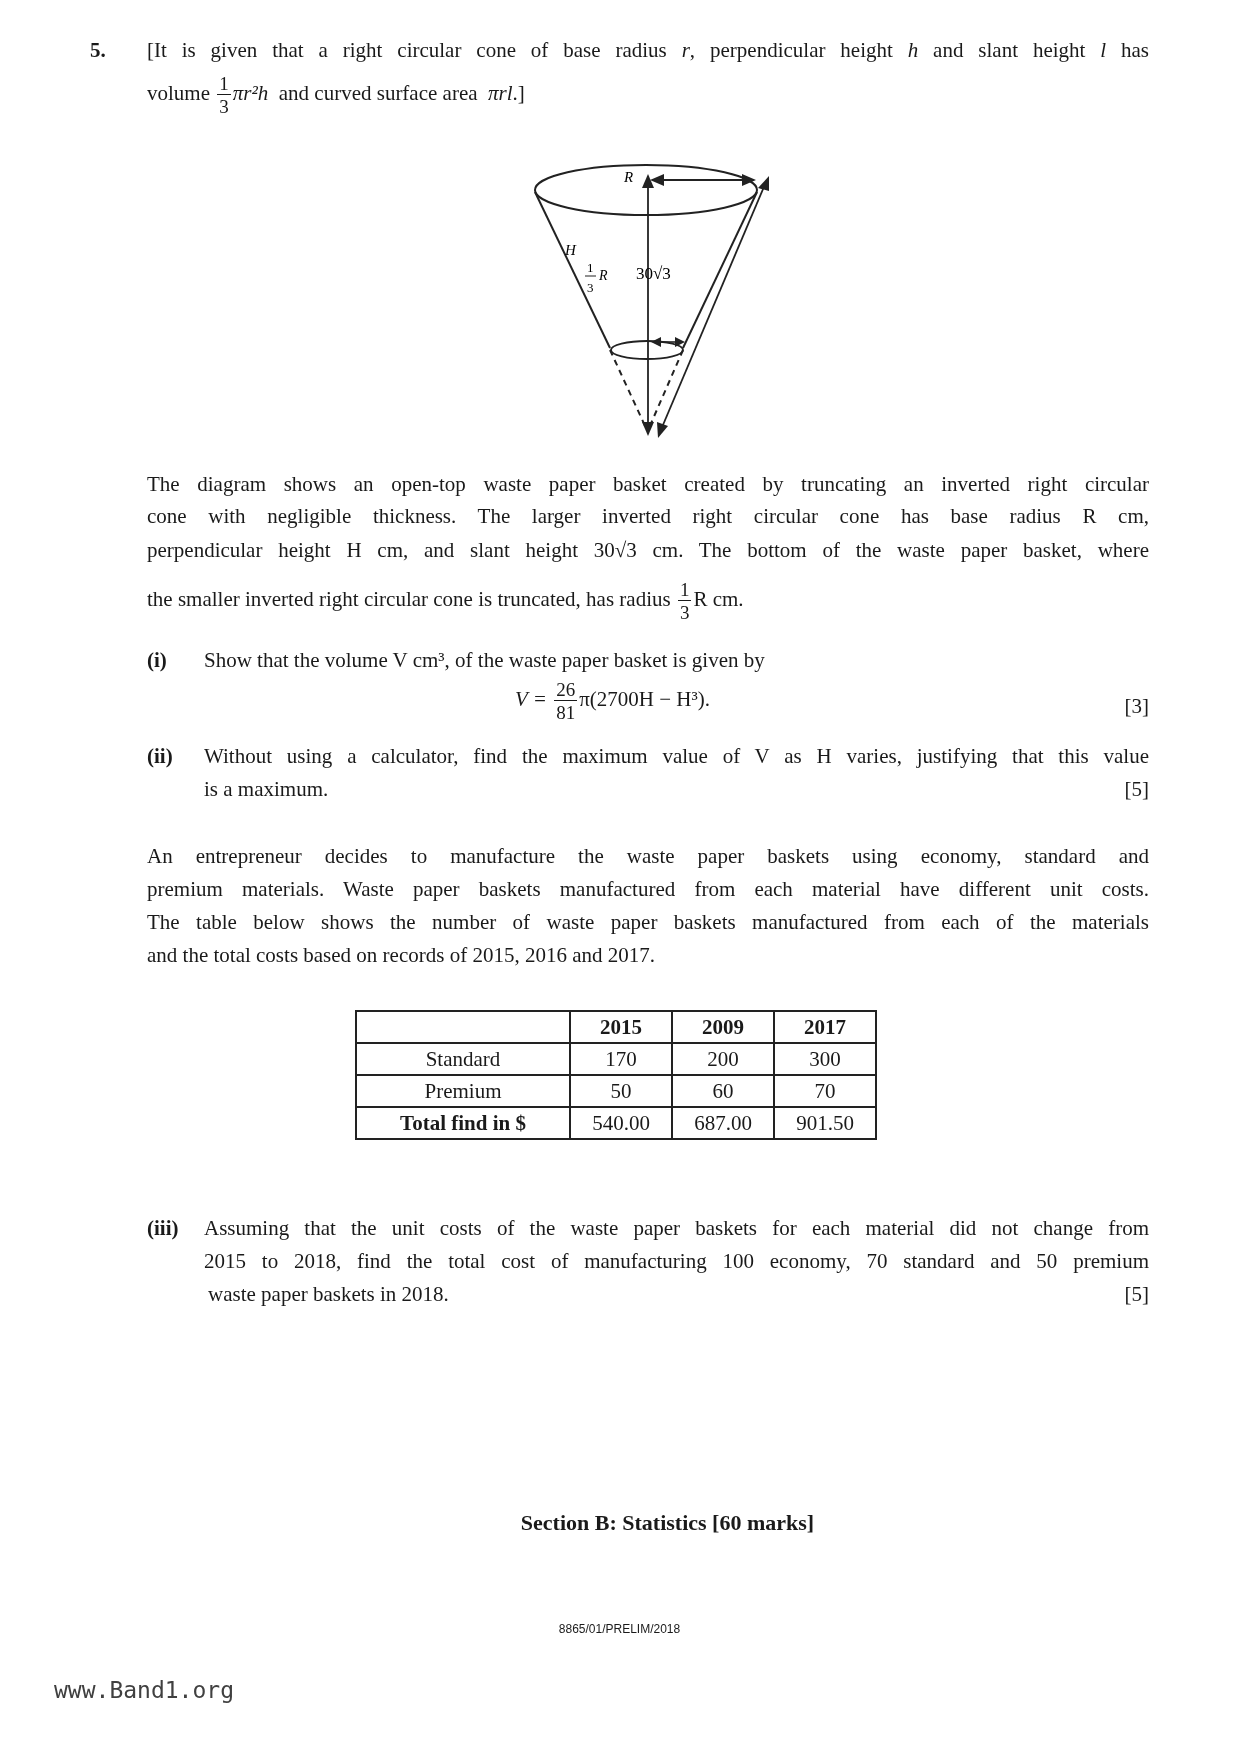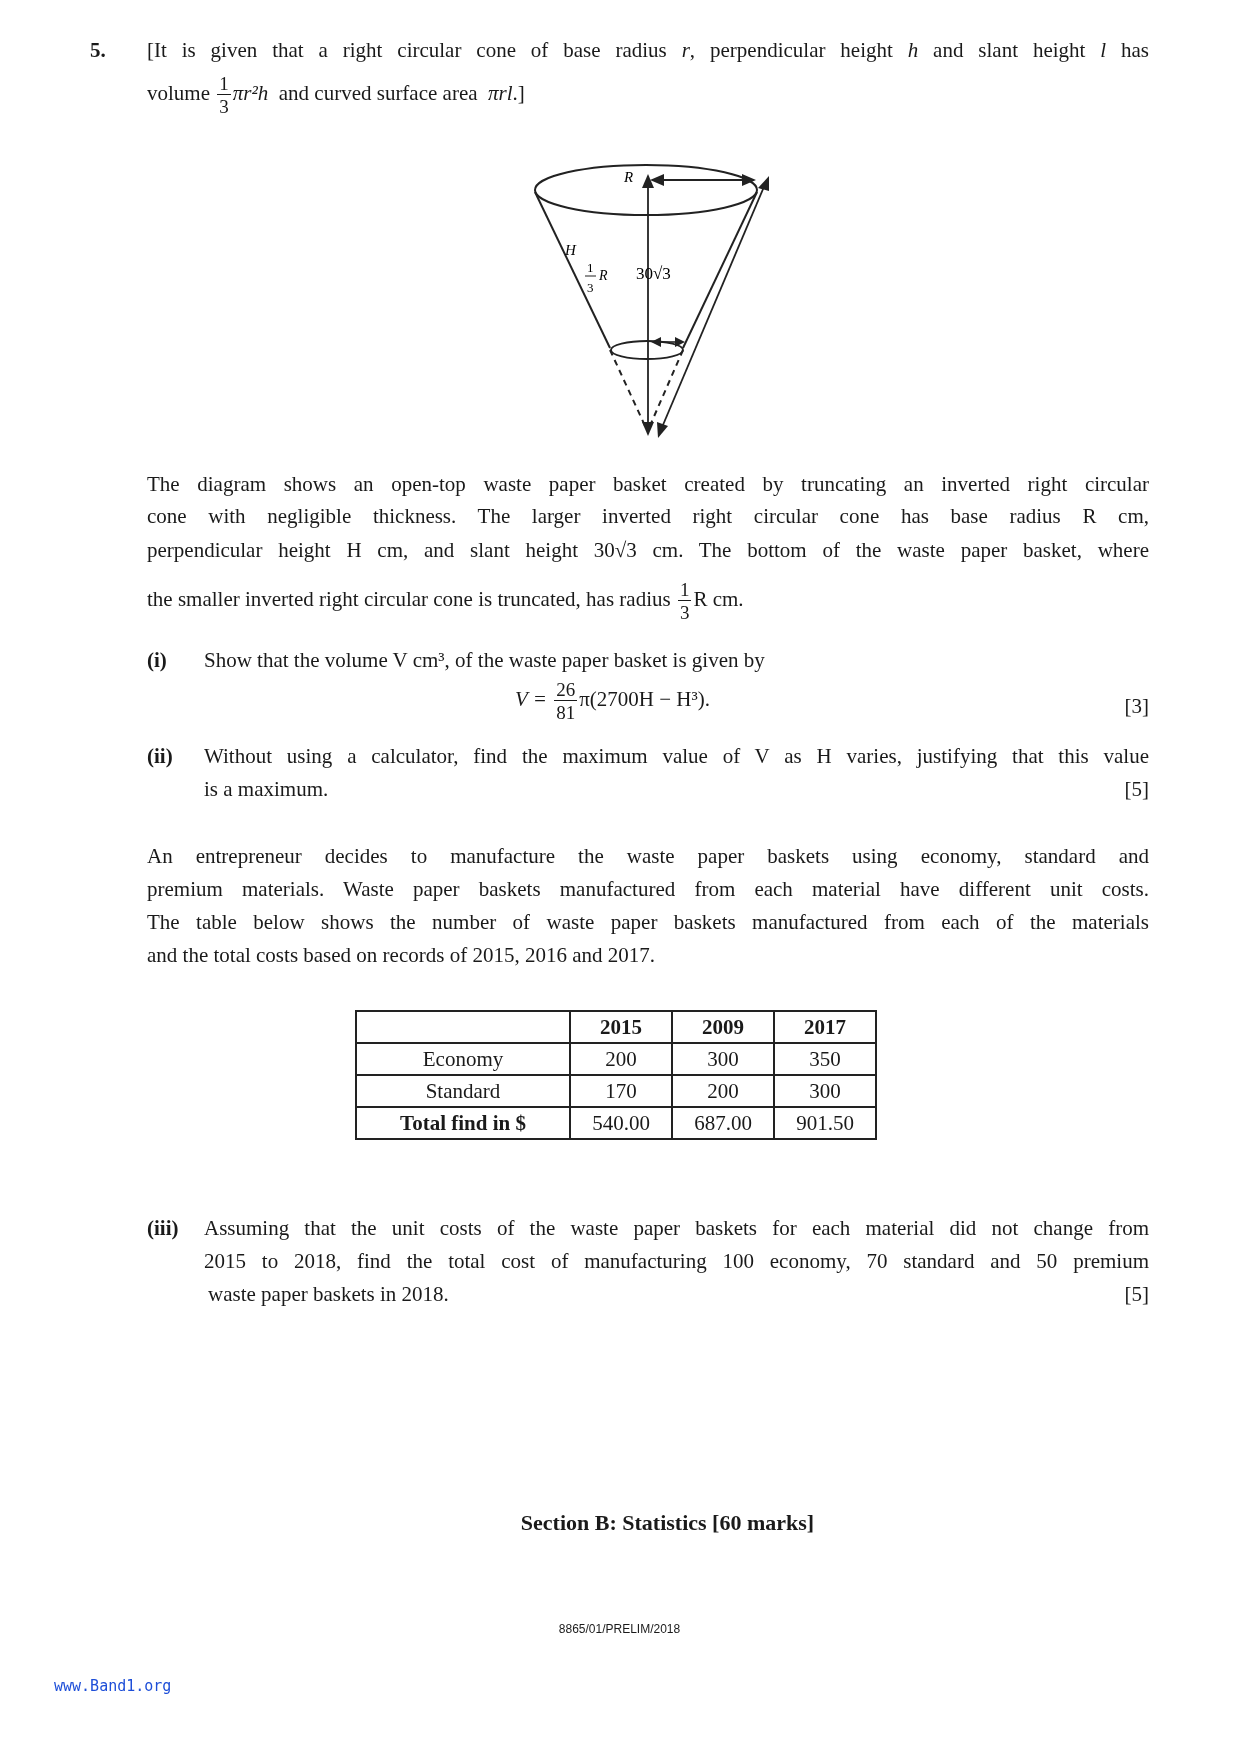--- a/index.html
+++ b/index.html
@@ -27,21 +27,21 @@
     border-collapse: collapse; font-size: 21px; border-radius: 20px;
   }
   table.data td {
     border: 2px solid #222; text-align: center; height: 30px; padding: 0 6px;
   }
   table.data td.rowh { width: 200px; }
   table.data td.val { width: 88px; }
   .bold { font-weight: bold; }
   .section { left: 0; width: 1239px; top: 1510px; text-align: center; font-weight: bold; font-size: 22px; padding-left: 48px; }
   .footer { left: 0; width: 1239px; top: 1622px; text-align: center; font-family: "Liberation Sans", sans-serif; font-size: 12px; }
-  .watermark { left: 54px; top: 1677px; font-family: "DejaVu Sans Mono", monospace; font-size: 15px; color: #1d4ed8; }
+  .watermark { left: 54px; top: 1677px; font-family: "DejaVu Sans Mono", monospace; font-size: 23px; color: #404040; }
   svg text { font-family: "Liberation Serif", serif; font-style: italic; }
 </style>
 </head>
 <body>
 
 <div class="abs qnum">5.</div>
 
 <div class="abs line justify" style="left:147px; top:38px; width:1002px;">
   <span>[It is given that a right circular cone of base radius </span><i>r</i><span>, perpendicular height </span><i>h</i><span> and slant height </span><i>l</i><span> has</span>
 </div>
@@ -118,30 +118,30 @@
 
 <table class="data">
   <tbody>
       <tr>
     <td class="rowh"></td>
     <td class="val bold">2015</td>
     <td class="val bold">2009</td>
     <td class="val bold">2017</td>
   </tr>
   <tr>
-    <td class="rowh">Economy</td>
-    <td class="val">200</td>
-    <td class="val">300</td>
-    <td class="val">350</td>
-  </tr>
-  <tr>
     <td class="rowh">Standard</td>
     <td class="val">170</td>
     <td class="val">200</td>
     <td class="val">300</td>
+  </tr>
+  <tr>
+    <td class="rowh">Premium</td>
+    <td class="val">50</td>
+    <td class="val">60</td>
+    <td class="val">70</td>
   </tr>
   <tr>
     <td class="rowh bold">Total find in $</td>
     <td class="val">540.00</td>
     <td class="val">687.00</td>
     <td class="val">901.50</td>
   </tr>
 </tbody>
   </table>
 

